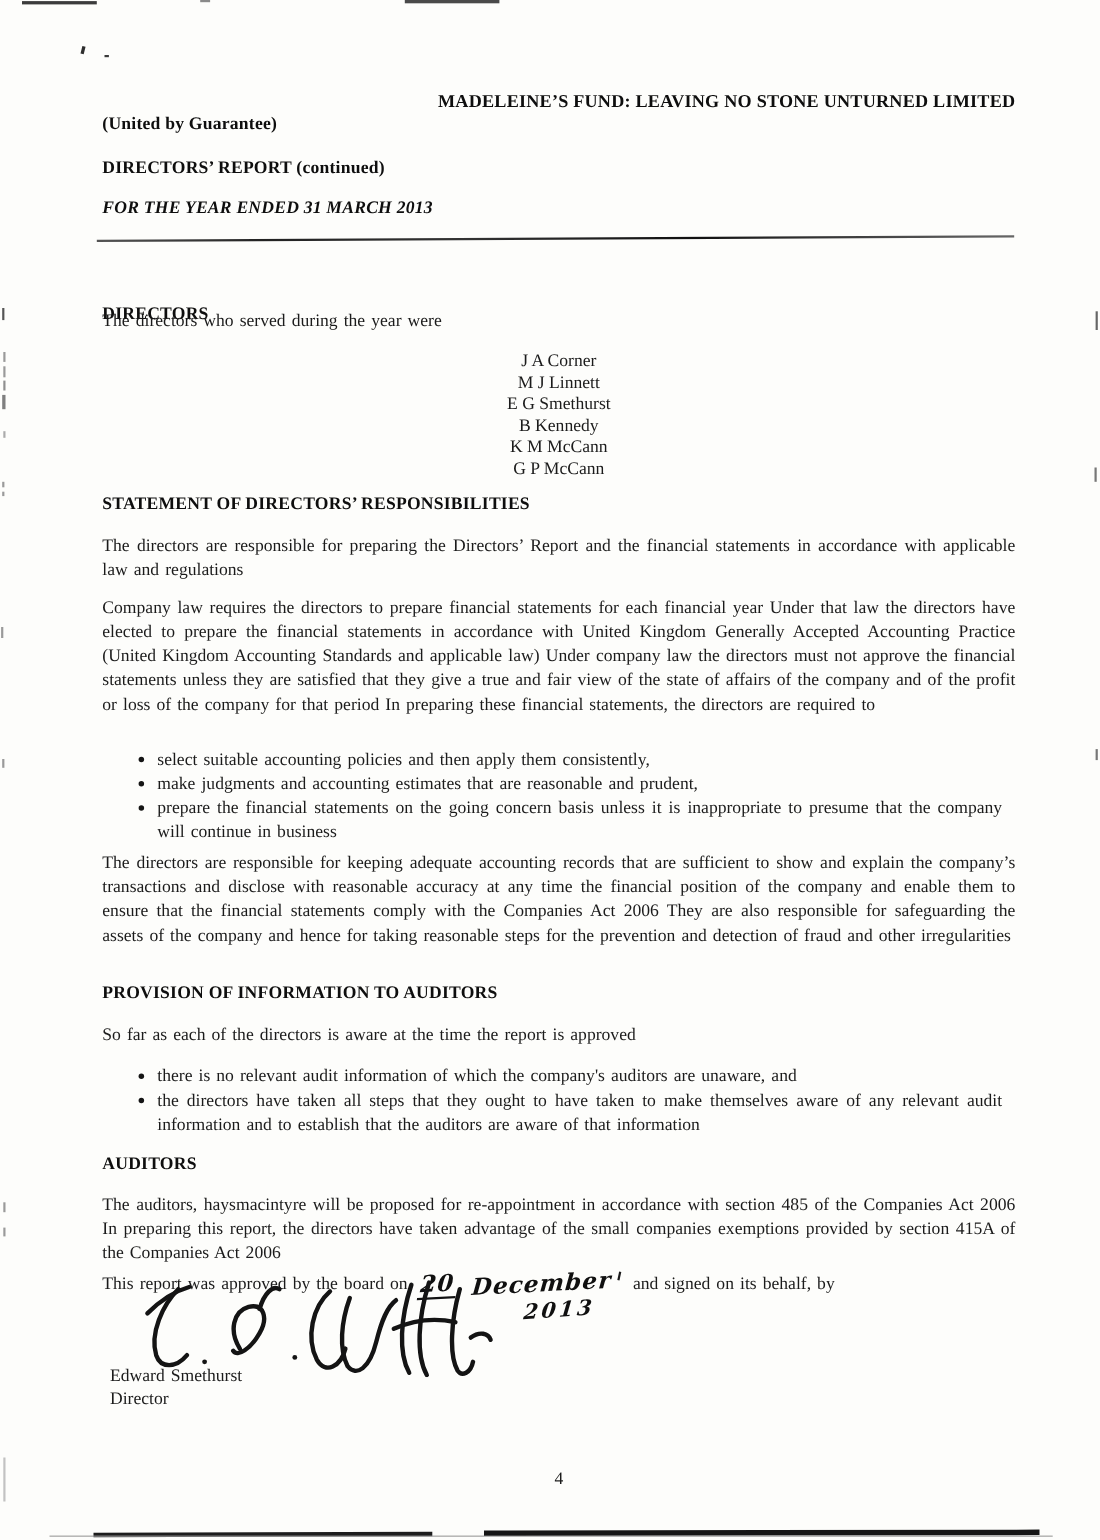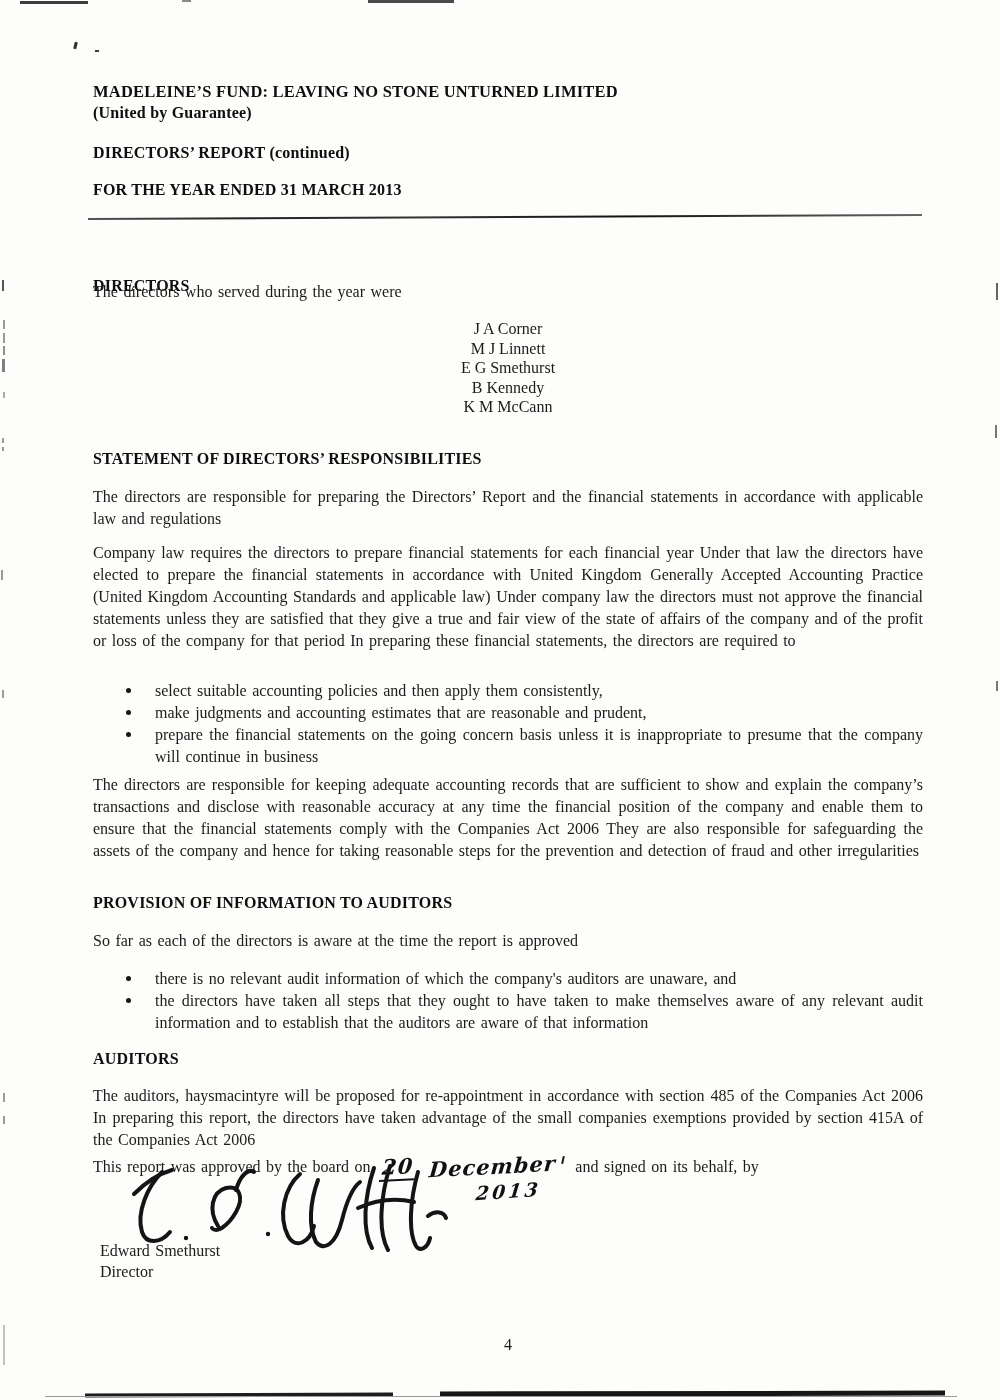--- a/index.html
+++ b/index.html
@@ -22,21 +22,21 @@
   .rule{
     left:88px;top:216px;width:834px;height:2px;
     background:linear-gradient(90deg,#555 0%,#222 18%,#333 40%,#111 65%,#444 85%,#666 100%);
     transform:rotate(-0.28deg);
   }
   .bullet-row{display:flex;}
   .dot{
     flex:0 0 auto;width:5px;height:5px;border-radius:50%;
     background:#151515;margin:8px 0 0 33px;
   }
-  .bullet-text{margin-left:24px;width:768px;}
+  .bullet-text{margin-left:12px;width:768px;}
   .hand{
     font-family:"DejaVu Serif",serif;font-style:italic;font-weight:bold;
     font-size:21px;color:#101010;display:inline-block;
     transform:rotate(-3deg) skewX(-8deg);letter-spacing:1px;
     margin:0 4px;vertical-align:-2px;
   }
   .hand-day{border-bottom:2.5px solid #111;padding:0 2px 1px 2px;}
   .hand-year{font-size:19px;transform:rotate(-4deg) skewX(-10deg);letter-spacing:3px;}
   .tickmark{
     display:inline-block;width:2px;height:8px;background:#1a1a1a;
@@ -71,34 +71,35 @@
   <div class="artifact" style="left:1px;top:570px;width:2px;height:10px;background:#9a9a9a;"></div>
   <div class="artifact" style="left:2px;top:690px;width:2px;height:8px;background:#9a9a9a;"></div>
   <div class="artifact" style="left:3px;top:1093px;width:2px;height:9px;background:#9a9a9a;"></div>
   <div class="artifact" style="left:3px;top:1116px;width:2px;height:8px;background:#9a9a9a;"></div>
   <div class="artifact" style="left:3px;top:1325px;width:2px;height:40px;background:#c2c2c2;"></div>
 
   <div class="artifact" style="left:996px;top:283px;width:2px;height:17px;background:#666;"></div>
   <div class="artifact" style="left:995px;top:425px;width:2px;height:13px;background:#777;"></div>
   <div class="artifact" style="left:996px;top:681px;width:2px;height:10px;background:#777;"></div>
 
-  <div class="abs blk h-lg" style="top:82px;">MADELEINE’S FUND: LEAVING NO STONE UNTURNED LIMITED</div>
+  <div class="abs blk h-lg" style="top:82px;text-align:right;">MADELEINE’S FUND: LEAVING NO STONE UNTURNED LIMITED</div>
   <div class="abs blk h" style="top:104px;">(United by Guarantee)</div>
   <div class="abs blk h" style="top:144px;">DIRECTORS’ REPORT (continued)</div>
-  <div class="abs blk h" style="top:181px;">FOR THE YEAR ENDED 31 MARCH 2013</div>
+  <div class="abs blk h" style="top:181px;font-style:italic;">FOR THE YEAR ENDED 31 MARCH 2013</div>
   <div class="abs rule"></div>
 
   <div class="abs blk h" style="top:244px;margin-top:33px;">DIRECTORS</div>
   <div class="abs blk body-t" style="top:281px;">The directors who served during the year were</div>
   <div class="abs blk names" style="top:319px;text-align:center;">
     <div>J A Corner</div>
     <div>M J Linnett</div>
     <div>E G Smethurst</div>
     <div>B Kennedy</div>
     <div>K M McCann</div>
+    <div>G P McCann</div>
   </div>
 
   <div class="abs blk h" style="top:450px;">STATEMENT OF DIRECTORS’ RESPONSIBILITIES</div>
   <div class="abs blk body-t just" style="top:486px;">The directors are responsible for preparing the Directors’ Report and the financial statements in accordance with applicable law and regulations</div>
   <div class="abs blk body-t just" style="top:542px;">Company law requires the directors to prepare financial statements for each financial year Under that law the directors have elected to prepare the financial statements in accordance with United Kingdom Generally Accepted Accounting Practice (United Kingdom Accounting Standards and applicable law) Under company law the directors must not approve the financial statements unless they are satisfied that they give a true and fair view of the state of affairs of the company and of the profit or loss of the company for that period In preparing these financial statements, the directors are required to</div>
 
   <div class="abs blk body-t bullet-row" style="top:680px;">
     <span class="dot"></span>
     <span class="bullet-text">select suitable accounting policies and then apply them consistently,</span>
   </div>

